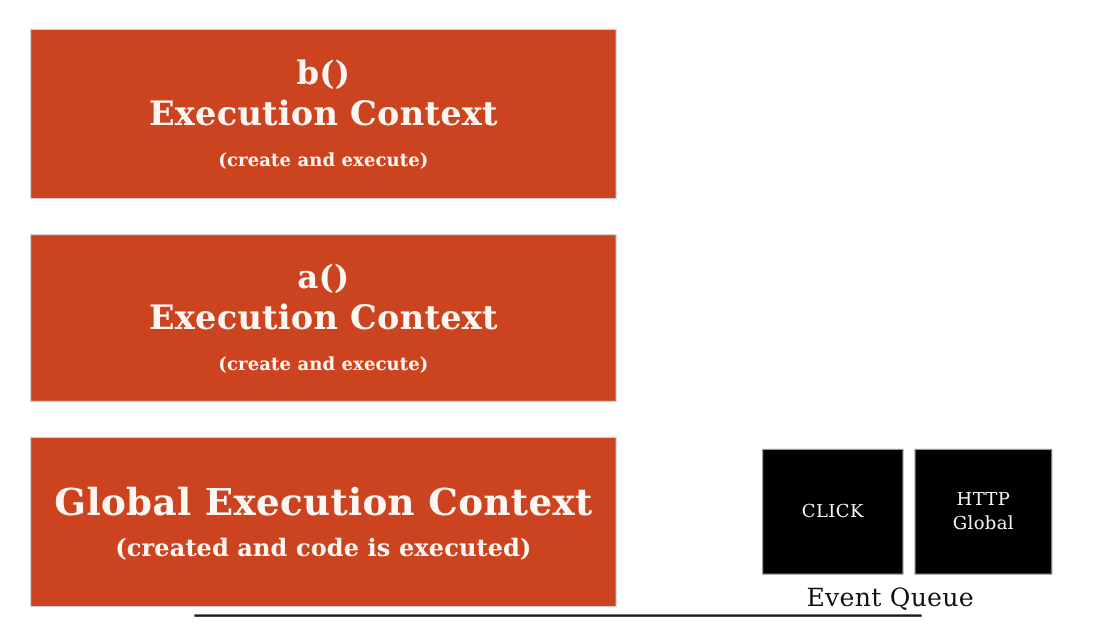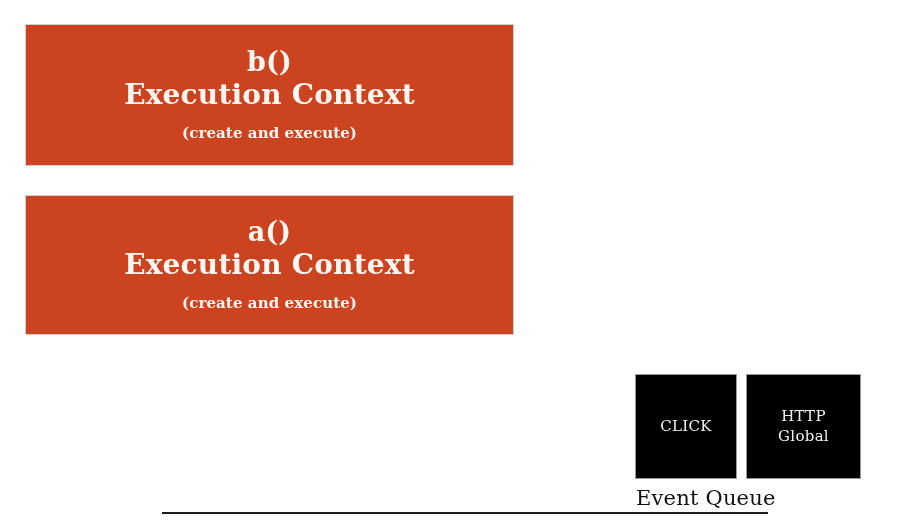--- a/index.html
+++ b/index.html
@@ -76,21 +76,21 @@
     position: absolute;
     left: 636px;
     top: 375px;
   }
   .queue-items {
     display: flex;
     flex-direction: row;
     align-items: flex-start;
   }
   .queue-item {
-    width: 100px;
+    width: 116px;
     height: 103px;
     background: #000000;
     color: #f2f2f2;
     display: flex;
     align-items: center;
     justify-content: center;
     text-align: center;
     font-size: 15px;
     font-weight: 400;
     line-height: 1.32;
@@ -102,20 +102,21 @@
     margin-left: 11px;
     width: 113px;
   }
   .queue-label {
     margin-top: 9px;
     font-size: 21px;
     font-weight: 400;
     color: #111111;
     letter-spacing: 0.2px;
     line-height: 1.1;
+    margin-left: 36px;
   }
 
   
   .base-rule {
     position: absolute;
     left: 162px;
     top: 512px;
     width: 606px;
     height: 2px;
     background: #1a1a1a;
@@ -131,20 +132,24 @@
     <div class="ctx-title">Execution Context</div>
     <div class="ctx-sub">(create and execute)</div>
   </div>
 
   <div class="ctx-box box-a">
     <div class="ctx-fn">a()</div>
     <div class="ctx-title">Execution Context</div>
     <div class="ctx-sub">(create and execute)</div>
   </div>
 
+  <div class="ctx-box box-glb">
+    <div class="ctx-title">Global Execution Context</div>
+    <div class="ctx-sub">(created and code is executed)</div>
+  </div>
 
   <div class="queue-area">
     <div class="queue-items">
       <div class="queue-item">
         <span>CLICK</span>
       </div>
       <div class="queue-item">
         <span>
           <span>HTTP</span><br>
           <span>Global</span>

